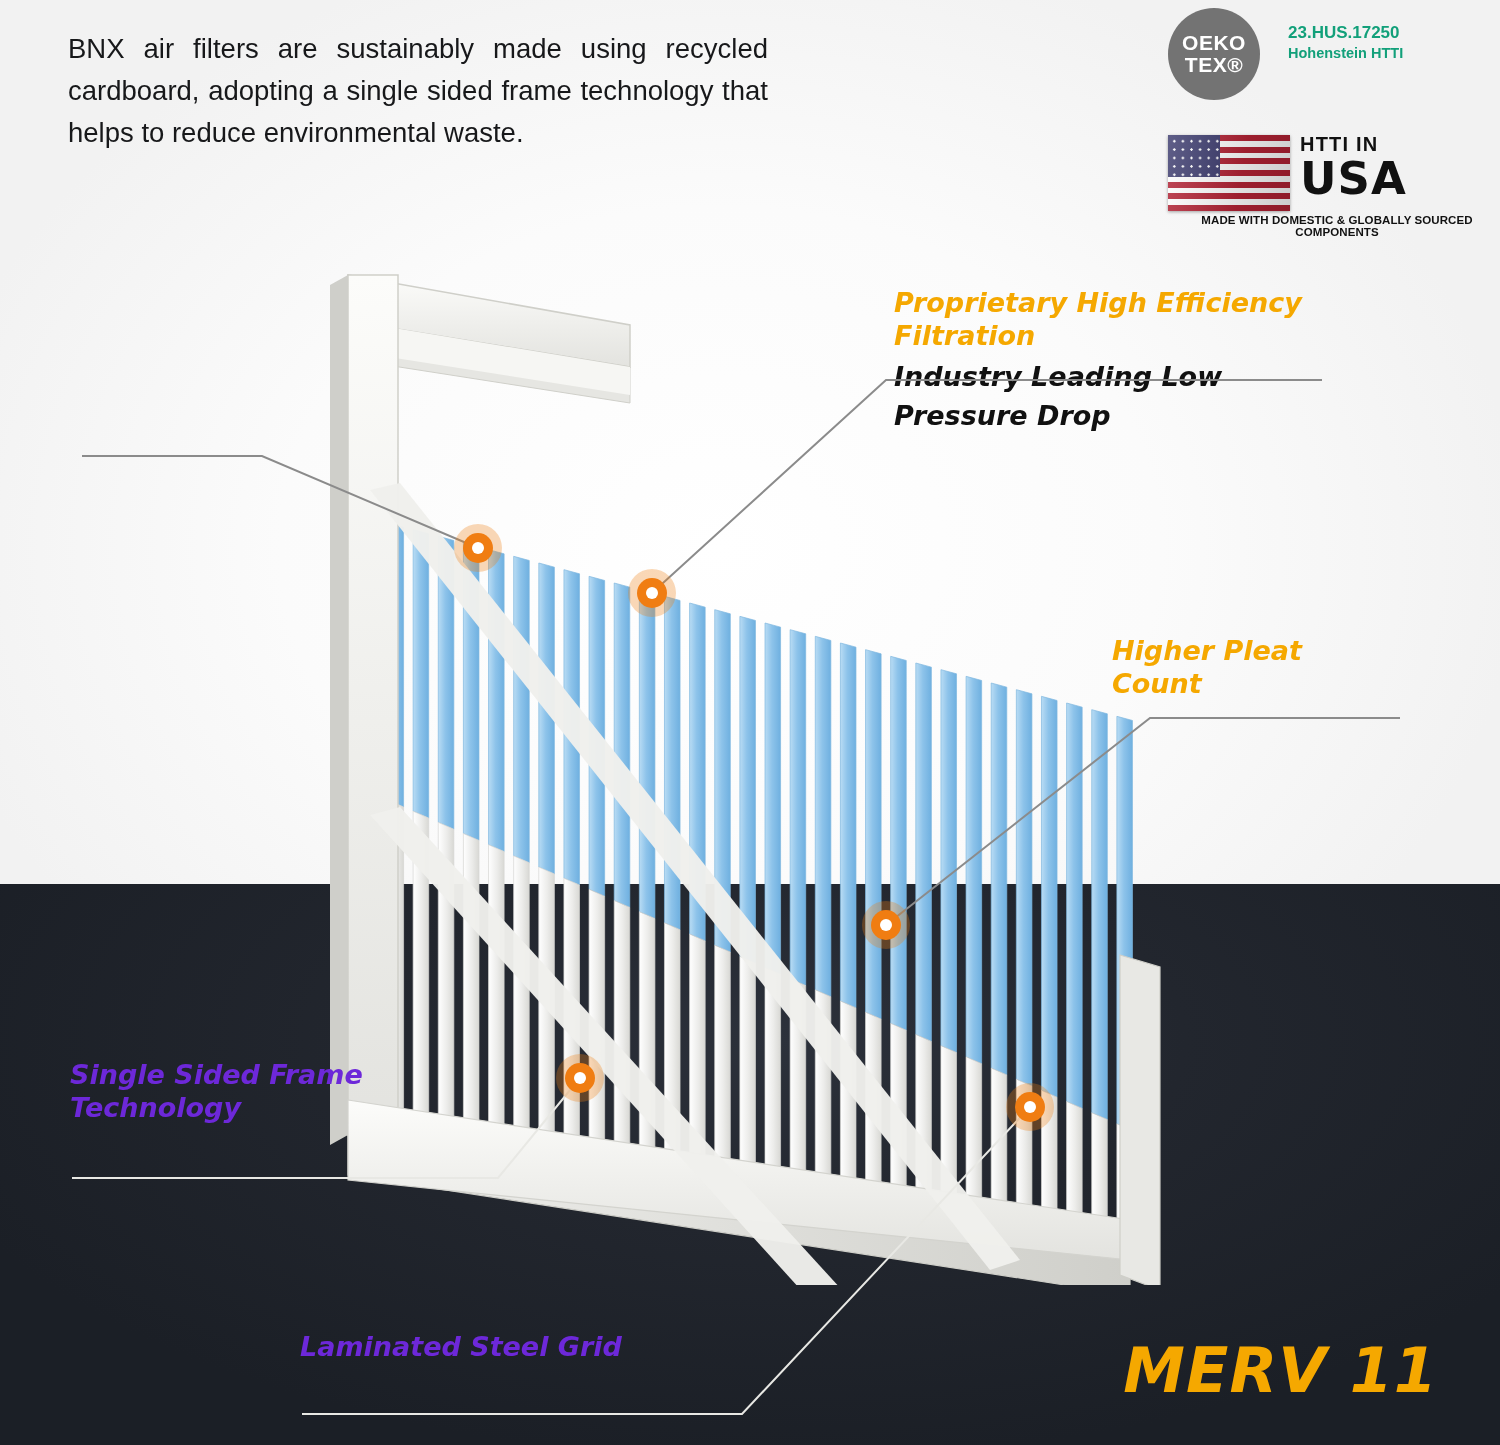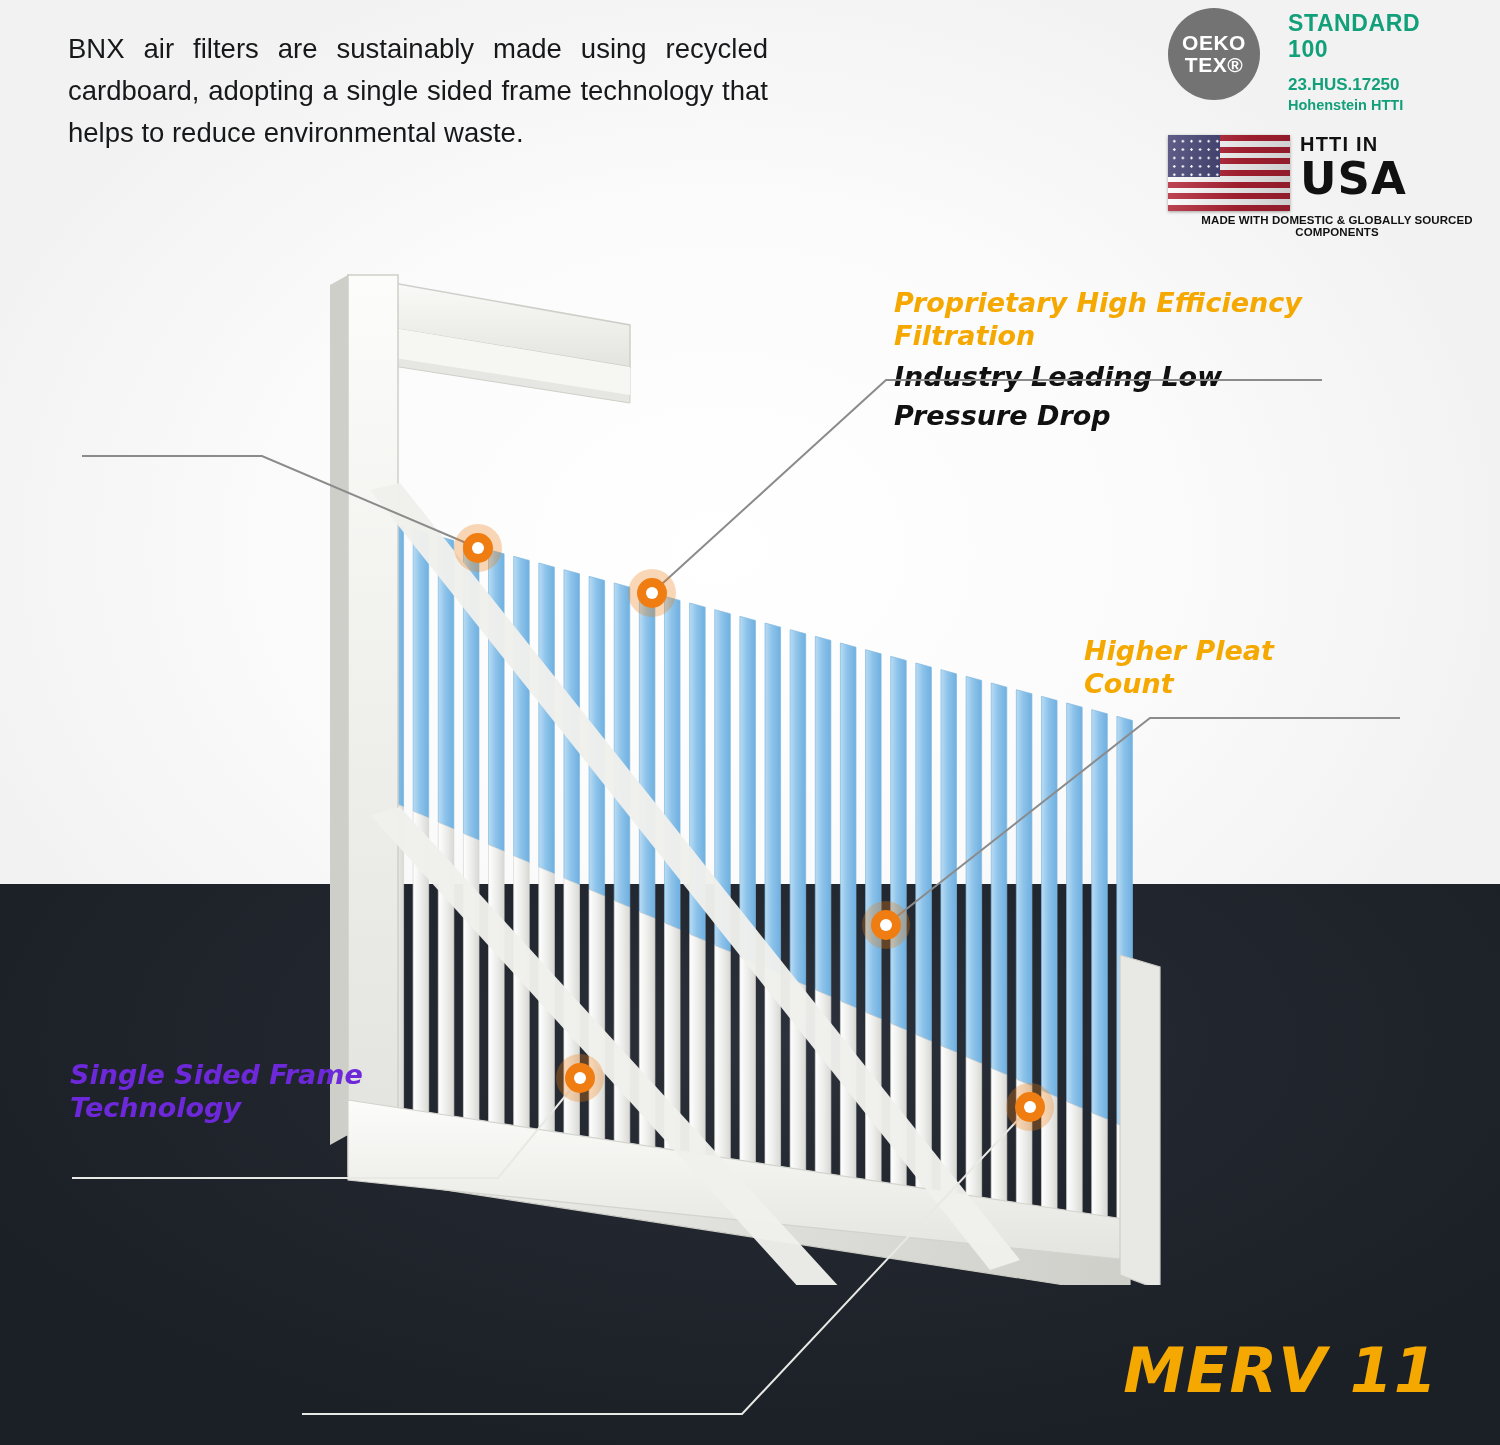--- a/index.html
+++ b/index.html
@@ -79,24 +79,20 @@
 
   <div class="headline">
     <p>BNX air filters are sustainably made using recycled cardboard, adopting a single sided frame technology that helps to reduce environmental waste.</p>
   </div>
 
   <div class="oeko">
     <div class="l1">OEKO</div>
     <div class="l2">TEX®</div>
   </div>
   <div class="oekotxt">
-    <div class="std">
-      <span>STANDARD</span><br>
-      <span>100</span>
-    </div>
     <div class="num">23.HUS.17250</div>
     <div class="hoh">Hohenstein HTTI</div>
   </div>
 
   <div class="usaflag">
     <div class="stripes"></div>
     <div class="canton"></div>
     <div class="stars"></div>
     <div class="shade"></div>
   </div>
@@ -232,28 +228,31 @@
       <g id="nubs" fill="#f3f3f0"></g>
     </svg>
   </div>
 
 
   <div class="callout" style="left:894px;top:286px;width:420px;">
     <div class="co-title">Proprietary High Efficiency Filtration</div>
     <div class="co-sub">Industry Leading Low Pressure Drop</div>
   </div>
 
-  <div class="callout" style="left:1084px;top:634px;width:270px;">
+  <div class="callout" style="left:1112px;top:634px;width:270px;">
     <div class="co-title">Higher Pleat Count</div>
   </div>
 
   <div class="callout" style="left:70px;top:1058px;width:400px;">
     <div class="co-title dark-bg">Single Sided Frame Technology</div>
   </div>
 
+  <div class="callout" style="left:300px;top:1330px;width:430px;">
+    <div class="co-title dark-bg">Laminated Steel Grid</div>
+  </div>
 
   <div class="merv">MERV 11</div>
 
   <svg id="overlay">
 
     <path d="M82,456 L262,456 L478,548" stroke="#8b8b8b" stroke-width="2" fill="none"></path>
 
     <path d="M1322,380 L886,380 L652,593" stroke="#8b8b8b" stroke-width="2" fill="none"></path>
 
     <path d="M1400,718 L1150,718 L886,925" stroke="#8b8b8b" stroke-width="2" fill="none"></path>

